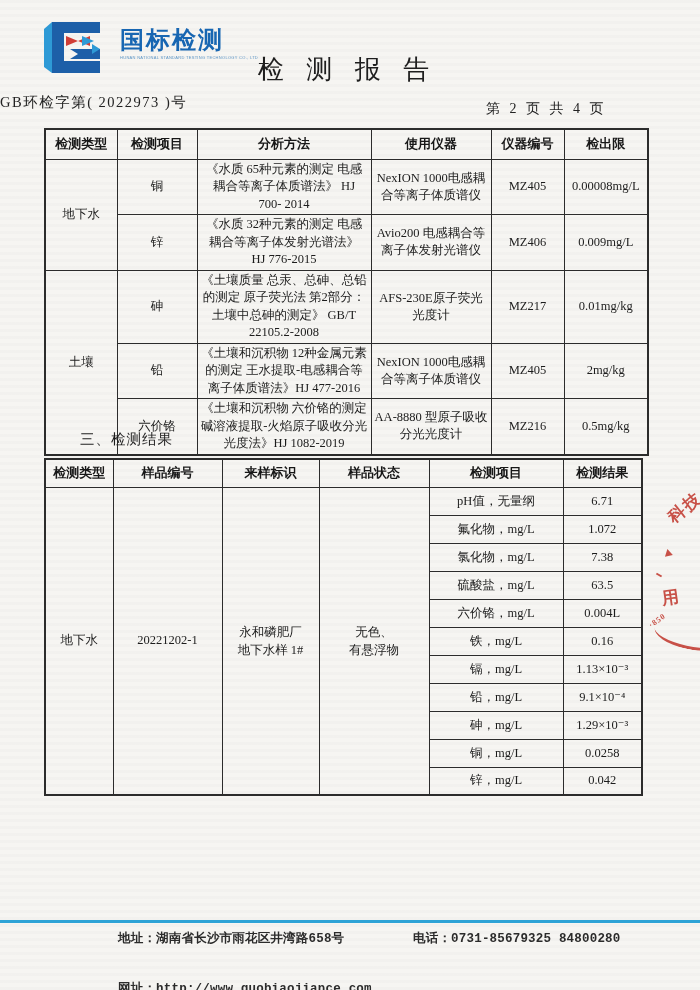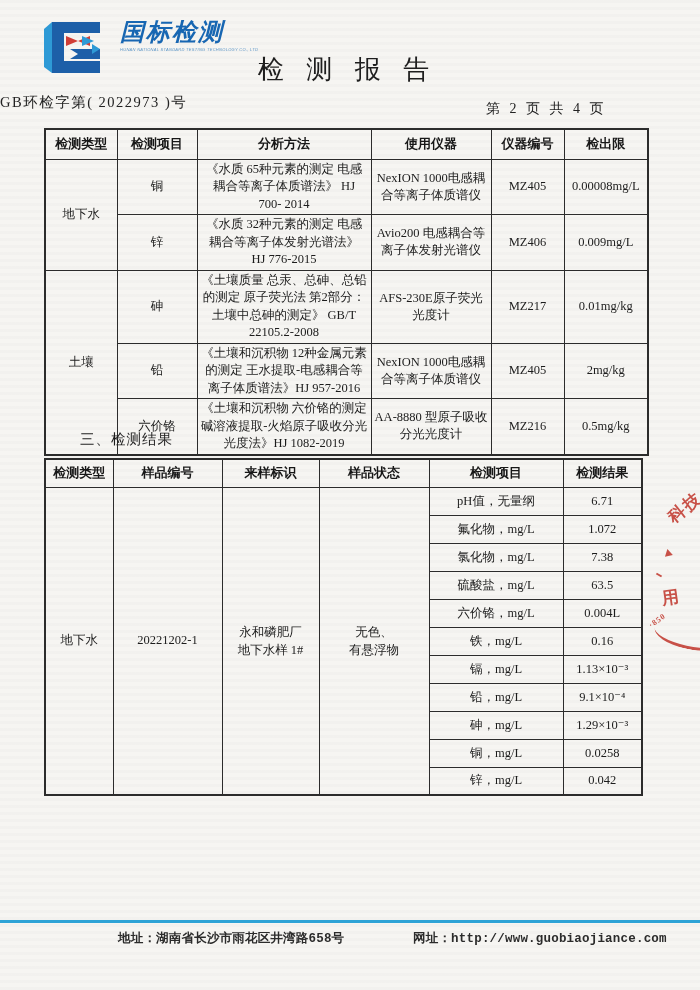--- a/index.html
+++ b/index.html
@@ -5,21 +5,21 @@
   html,body{margin:0;padding:0;}
   body{
     width:700px;height:990px;position:relative;overflow:hidden;
     background:#f6f5f2;
     background-image:repeating-linear-gradient(0deg, rgba(120,120,130,0.03) 0 3px, rgba(255,255,255,0) 3px 7px);
     font-family:"Liberation Serif","DejaVu Serif",serif;
     color:#1c1c1c;
   }
   
   .logo-wrap{position:absolute;left:36px;top:18px;display:flex;align-items:flex-start;}
-  .brand-text{margin-left:8px;margin-top:2px;font-style:italic;}
+  .brand-text{margin-left:8px;margin-top:10px;}
   .brand-name{font-family:"Liberation Sans","DejaVu Sans",sans-serif;font-weight:700;
     font-size:24px;color:#1766b2;letter-spacing:2px;line-height:1;}
   .brand-tagline{font-family:"Liberation Sans","DejaVu Sans",sans-serif;font-size:4px;
     color:#4f8fc4;letter-spacing:.3px;margin-top:3px;opacity:.9;}
   .page-info{position:absolute;top:52px;left:486px;font-size:14px;letter-spacing:3px;color:#222;margin-top:48px;}
   .doc-title{position:absolute;top:52px;left:0;width:692px;text-align:center;
     font-size:26px;letter-spacing:5px;word-spacing:6px;color:#1e1e1e;font-weight:500;}
   .report-no{position:absolute;top:93px;left:0;width:692px;
     font-size:14.5px;letter-spacing:1.5px;color:#222;}
   
@@ -116,21 +116,21 @@
   <tr style="height:62px">
     <td rowspan="3">土壤</td>
     <td>砷</td>
     <td class="method-cell">《土壤质量 总汞、总砷、总铅的测定 原子荧光法 第2部分：土壤中总砷的测定》 GB/T 22105.2-2008</td>
     <td>AFS-230E原子荧光光度计</td>
     <td>MZ217</td>
     <td>0.01mg/kg</td>
   </tr>
   <tr style="height:48px">
     <td>铅</td>
-    <td class="method-cell">《土壤和沉积物 12种金属元素的测定 王水提取-电感耦合等离子体质谱法》HJ 957-2016</td>
+    <td class="method-cell">《土壤和沉积物 12种金属元素的测定 王水提取-电感耦合等离子体质谱法》HJ 477-2016</td>
     <td>NexION 1000电感耦合等离子体质谱仪</td>
     <td>MZ405</td>
     <td>2mg/kg</td>
   </tr>
   <tr style="height:47px">
     <td>六价铬</td>
     <td class="method-cell">《土壤和沉积物 六价铬的测定 碱溶液提取-火焰原子吸收分光光度法》HJ 1082-2019</td>
     <td>AA-8880 型原子吸收分光光度计</td>
     <td>MZ216</td>
     <td>0.5mg/kg</td>
@@ -220,14 +220,15 @@
   <span class="frag-star" style="color: rgb(194, 59, 49);"></span>
   <span class="frag-tick" style="color: rgb(194, 59, 49);"></span>
   <span class="frag-mid" style="color: rgb(194, 59, 49);">用</span>
   <span class="frag-digits" style="color: rgb(194, 59, 49);">·850</span>
   <span class="frag-arc" style="color: rgb(194, 59, 49);"></span>
 </div>
 
 <div class="footer-line" style="background: rgb(46, 163, 214);"></div>
 <div class="footer">
   <div>地址：湖南省长沙市雨花区井湾路658号</div>
+  <div>电话：0731-85679325  84800280</div>
   <div>网址：http://www.guobiaojiance.com</div>
 </div>
 
 </body></html>

